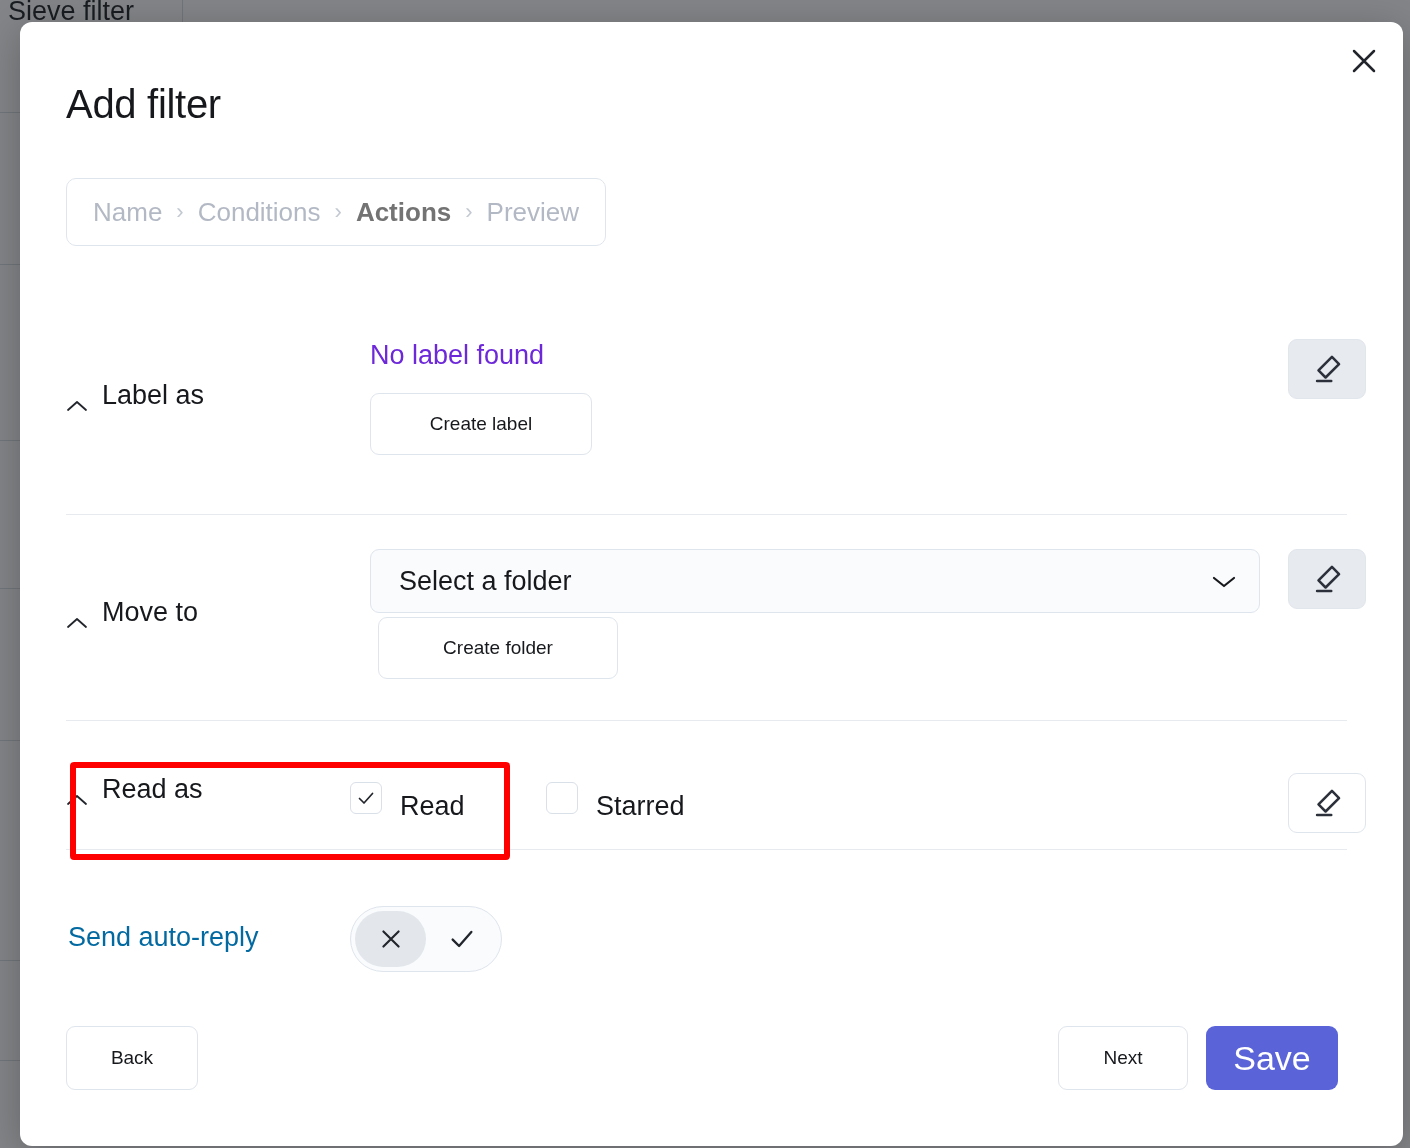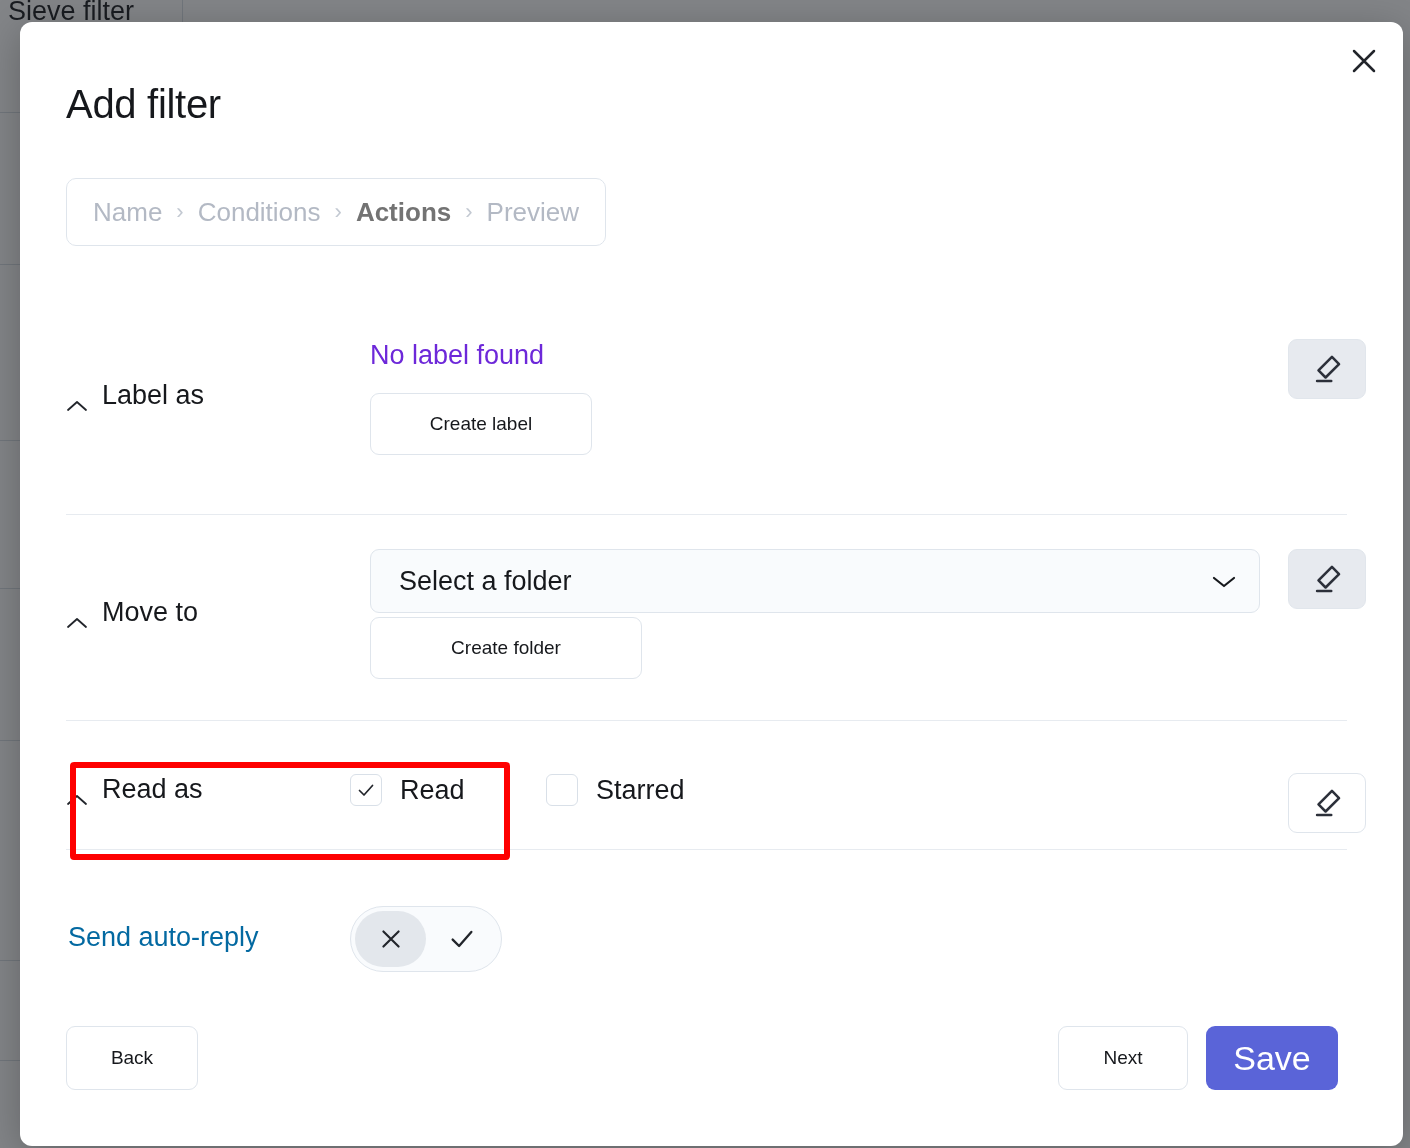--- a/index.html
+++ b/index.html
@@ -210,20 +210,21 @@
     border-radius: 6px;
     background: #ffffff;
     display: flex;
     align-items: center;
     justify-content: center;
     flex: none;
   }
   .cb-label {
     font-size: 27px;
     color: #16181c;
+    margin-top: 17px;
   }
 
   
   #autoreply-label {
     position: absolute;
     left: 48px;
     top: 900px;
     font-size: 27px;
     color: #0369a1;
   }
@@ -365,21 +366,21 @@
 
   <div id="folder-select">
     <span>Select a folder</span>
     <span>
       <svg width="26" height="16" viewBox="0 0 26 16" fill="none" stroke="#16181c" stroke-width="2.2" stroke-linecap="round" stroke-linejoin="round">
           <path d="M3 4 L13 12 L23 4"></path>
         </svg>
     </span>
   </div>
 
-  <button class="outline-btn" style="left:350px; top:595px; width:272px; height:62px;">Create folder</button>
+  <button class="outline-btn" style="left:358px; top:595px; width:240px; height:62px;">Create folder</button>
 
   <div class="eraser-btn disabled" style="left:1268px; top:527px;">
     <svg width="34" height="34" viewBox="0 0 24 24" fill="none" stroke="#2c303a" stroke-width="1.8" stroke-linecap="round" stroke-linejoin="round">
       <path d="M15.5 3.5 L20.5 8.5 L11 18 L6 13 Z"></path>
       <path d="M5 20.5 L15 20.5"></path>
     </svg>
   </div>
 
   <div class="row-divider" style="top:698px;"></div>
 

